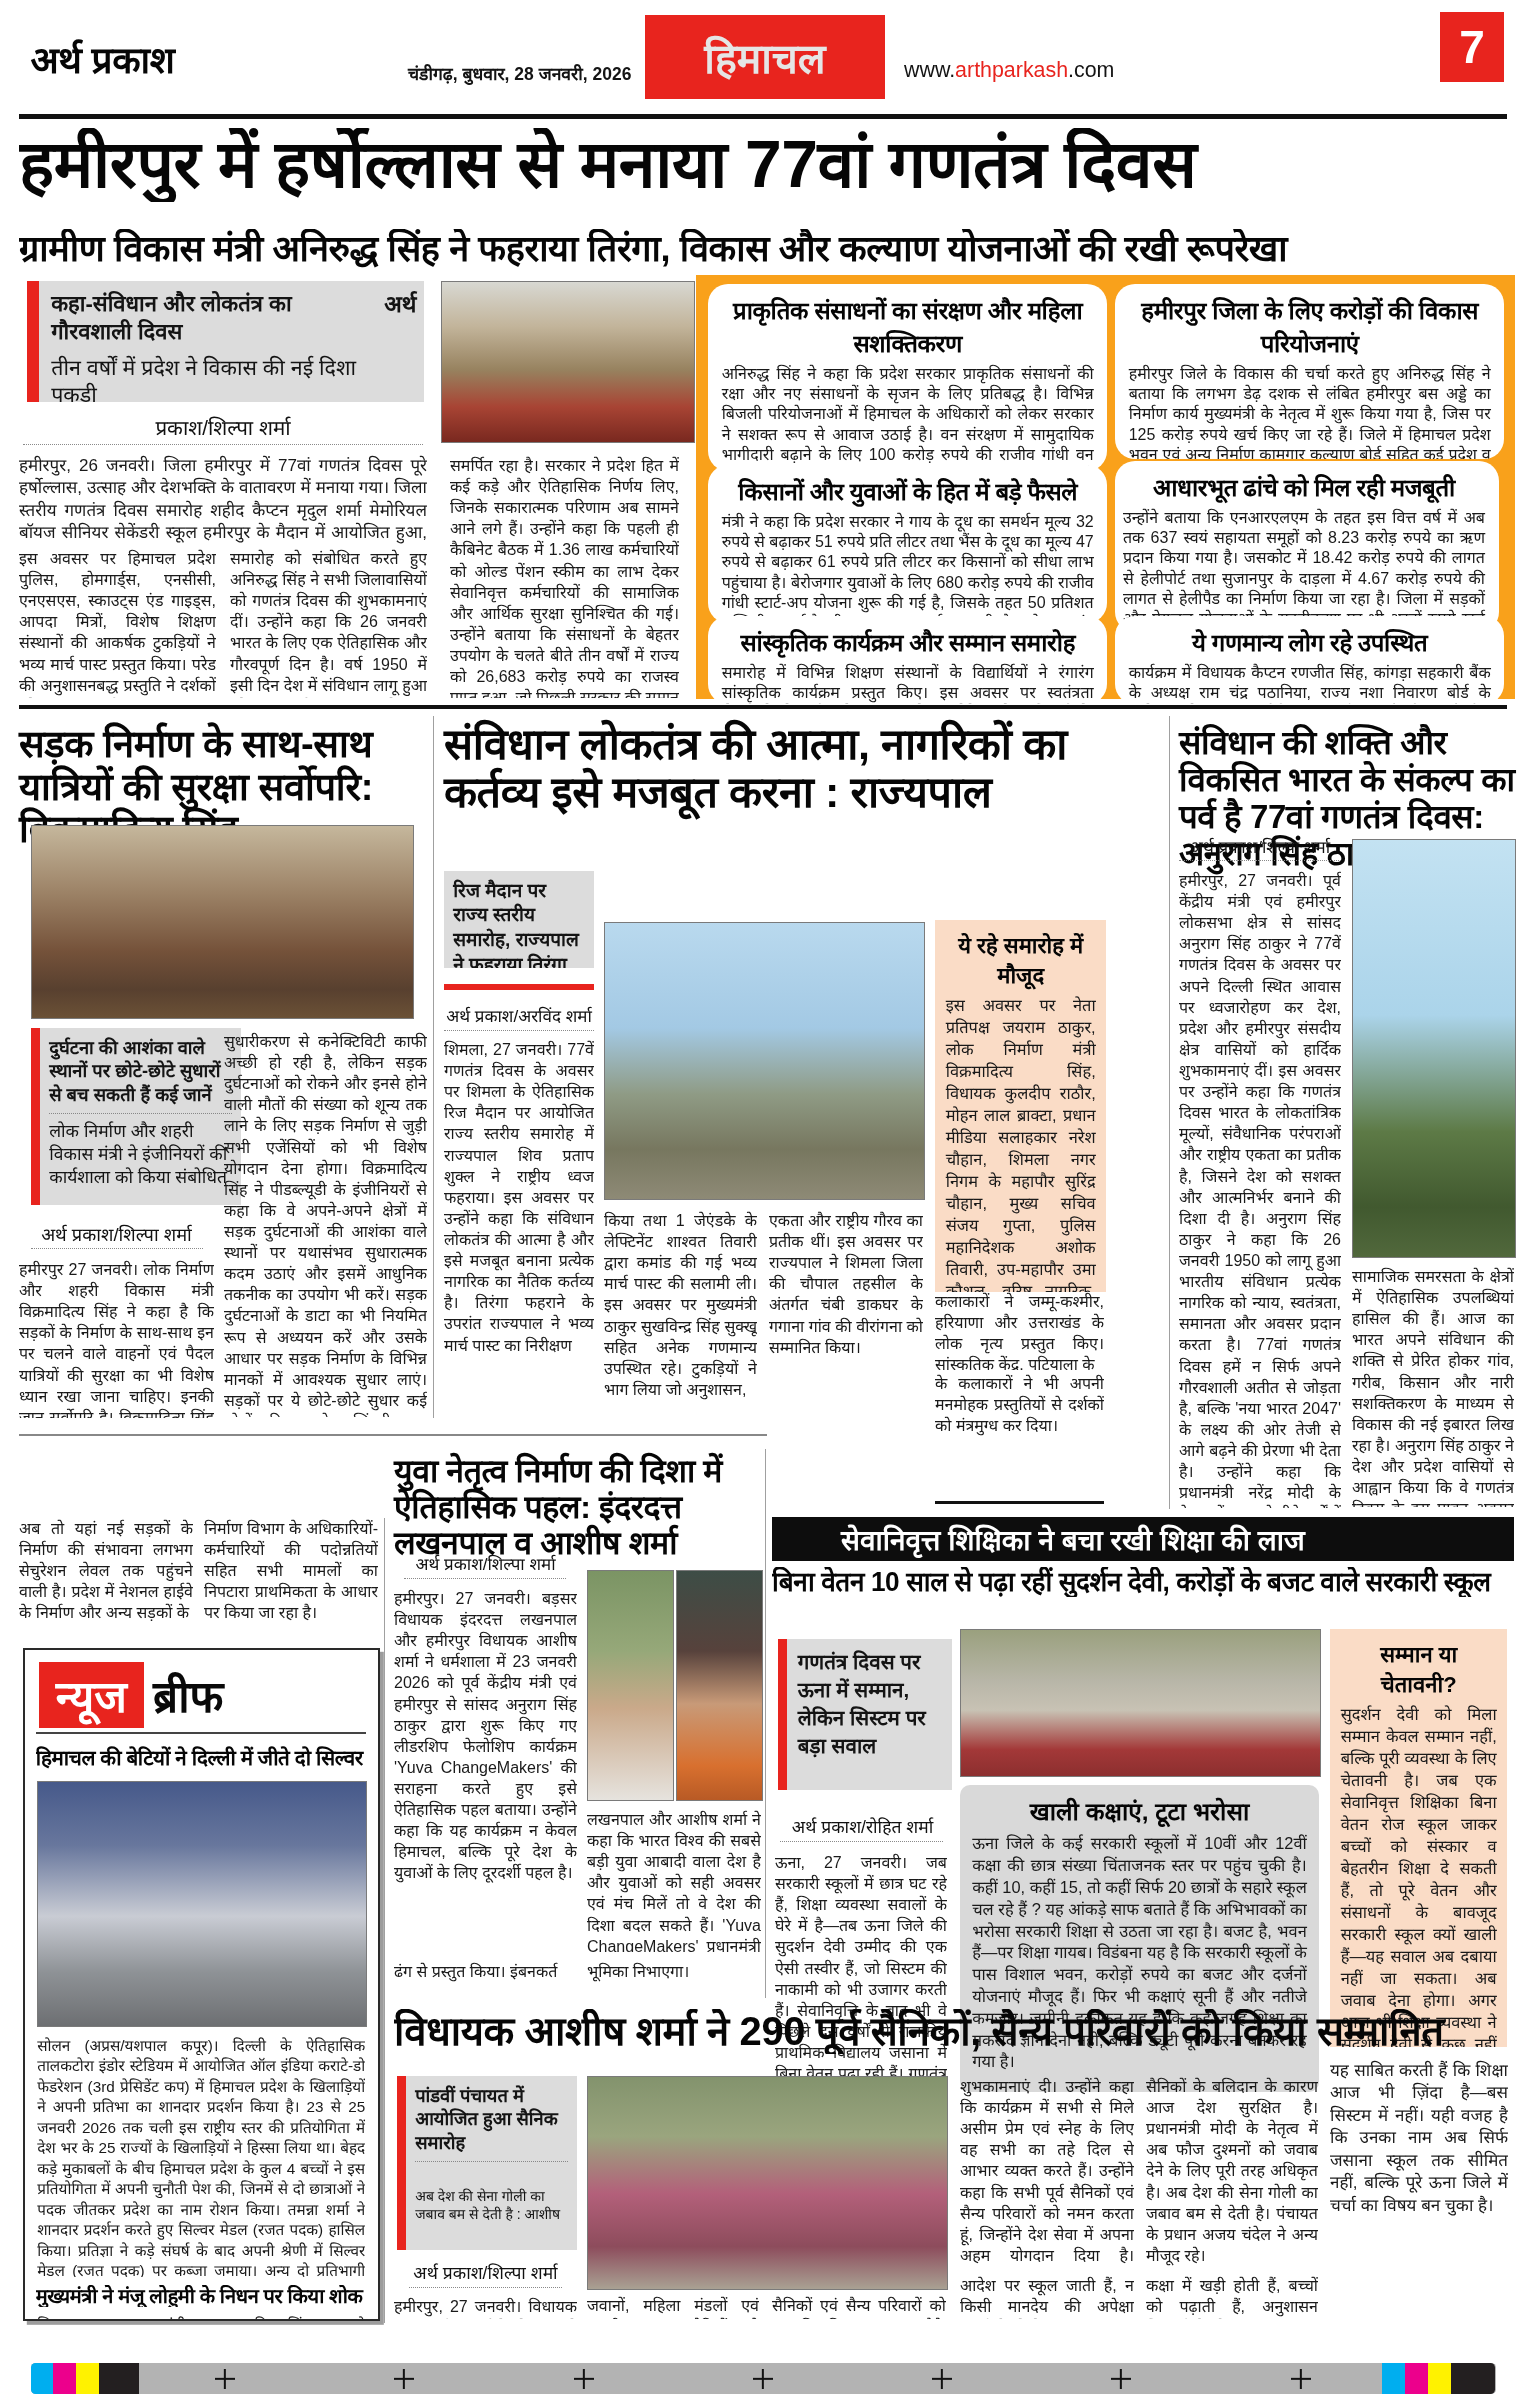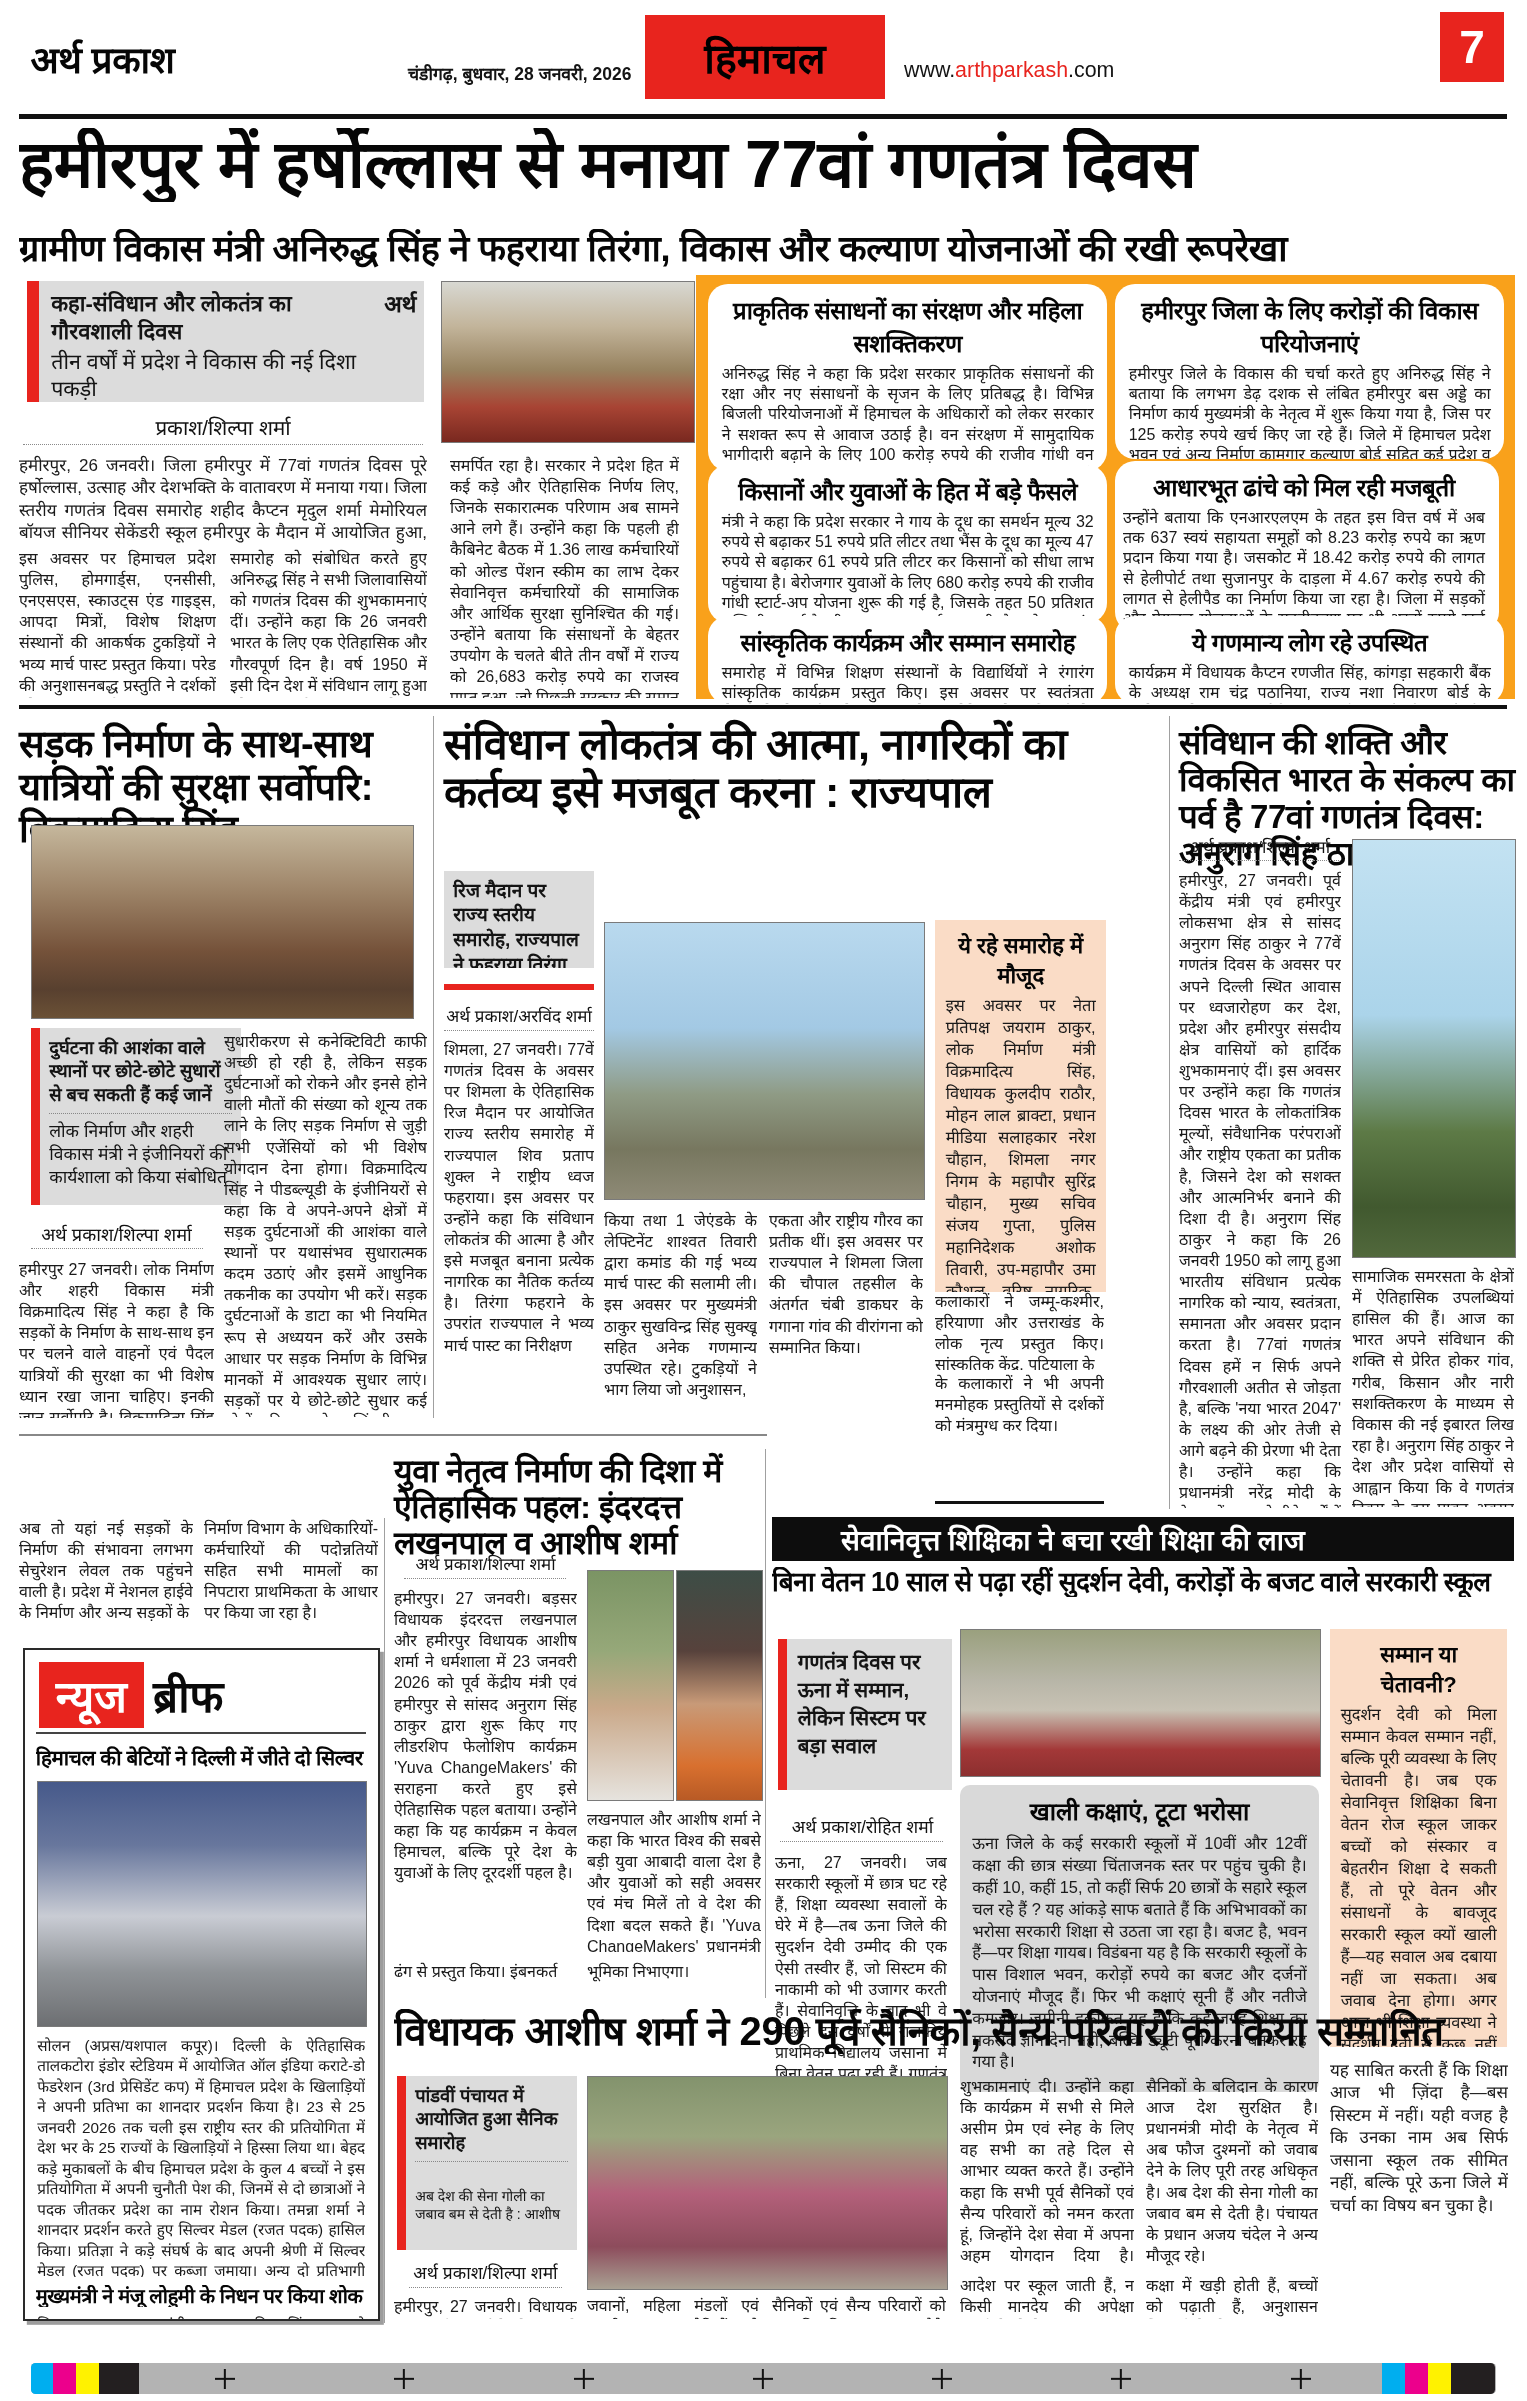--- a/index.html
+++ b/index.html
@@ -31,32 +31,32 @@
   .reg:after{content:"";position:absolute;top:50%;left:0;height:2.3px;width:100%;background:#111;transform:translateY(-50%);}
   .sq{position:absolute;height:30.5px;}
 </style>
 </head>
 <body>
 
 <div class="page">
 
   <div class="abs hd" style="left:30.5px;top:40px;font-size:37px;">अर्थ प्रकाश</div>
   <div class="abs" style="left:408px;top:61px;font-size:17.5px;font-weight:700;">चंडीगढ़, बुधवार, 28 जनवरी, 2026</div>
-  <div class="abs" style="left:645px;top:15.3px;width:240px;height:84px;background:#e8241e;color:#000000;display:flex;align-items:center;justify-content:center;font-size:41px;font-weight:800;">हिमाचल</div>
+  <div class="abs" style="left:645px;top:15.3px;width:240px;height:84px;background:#e8241e;color:#e5e5e5;display:flex;align-items:center;justify-content:center;font-size:41px;font-weight:800;">हिमाचल</div>
   <div class="abs" style="left:904px;top:58px;font-size:21.4px;"><span>www.</span><span style="color:#e8241e;">arthparkash</span><span>.com</span></div>
   <div class="abs" style="left:1440px;top:12.2px;width:64px;height:70px;background:#e8241e;color:#fff;display:flex;align-items:center;justify-content:center;font-size:46px;font-weight:700;">7</div>
   <div class="hr" style="left:19px;top:114px;width:1488px;height:5.3px;"></div>
 
   <div class="hd nowrap" style="left:19px;top:128px;width:1488px;font-size:66px;overflow:hidden;">हमीरपुर में हर्षोल्लास से मनाया 77वां गणतंत्र दिवस</div>
   <div class="hd nowrap" style="left:19px;top:229px;width:1488px;font-size:36px;overflow:hidden;">ग्रामीण विकास मंत्री अनिरुद्ध सिंह ने फहराया तिरंगा, विकास और कल्याण योजनाओं की रखी रूपरेखा</div>
 
   <div class="rb" style="left:27px;top:281px;width:12.2px;height:121px;"></div>
   <div class="gb" style="left:39px;top:281px;width:385px;height:121px;padding:9.2px 12.2px;box-sizing:border-box;">
     <div style="font-size:22px;font-weight:700;line-height:1.25;width:320px;">कहा-संविधान और लोकतंत्र का गौरवशाली दिवस</div>
-    <div style="font-size:21.4px;font-weight:500;line-height:1.25;width:320px;margin-top:4px;">तीन वर्षों में प्रदेश ने विकास की नई दिशा पकड़ी</div>
+    <div style="font-size:21.4px;font-weight:500;line-height:1.25;width:320px;margin-top:10px;">तीन वर्षों में प्रदेश ने विकास की नई दिशा पकड़ी</div>
     <div style="position:absolute;right:7.6px;top:6.1px;font-size:23px;font-weight:800;">अर्थ</div>
   </div>
   <div class="by" style="left:19px;top:413px;width:408px;font-size:20.6px;">प्रकाश/शिल्पा शर्मा</div>
   <div class="dot" style="left:23px;top:444px;width:400px;"></div>
   <div class="t" style="left:19px;top:455px;width:408px;height:90px;font-size:17px;">हमीरपुर, 26 जनवरी। जिला हमीरपुर में 77वां गणतंत्र दिवस पूरे हर्षोल्लास, उत्साह और देशभक्ति के वातावरण में मनाया गया। जिला स्तरीय गणतंत्र दिवस समारोह शहीद कैप्टन मृदुल शर्मा मेमोरियल बॉयज सीनियर सेकेंडरी स्कूल हमीरपुर के मैदान में आयोजित हुआ, जहां ग्रामीण विकास एवं पंचायतीराज मंत्री अनिरुद्ध सिंह ने ध्वज फहराया और भव्य परेड की सलामी ली।</div>
   <div class="t" style="left:19px;top:548px;width:197px;height:150px;">इस अवसर पर हिमाचल प्रदेश पुलिस, होमगार्ड्स, एनसीसी, एनएसएस, स्काउट्स एंड गाइड्स, आपदा मित्रों, विशेष शिक्षण संस्थानों की आकर्षक टुकड़ियों ने भव्य मार्च पास्ट प्रस्तुत किया। परेड की अनुशासनबद्ध प्रस्तुति ने दर्शकों को मंत्रमुग्ध कर दिया।</div>
   <div class="t" style="left:230px;top:548px;width:197px;height:150px;">समारोह को संबोधित करते हुए अनिरुद्ध सिंह ने सभी जिलावासियों को गणतंत्र दिवस की शुभकामनाएं दीं। उन्होंने कहा कि 26 जनवरी भारत के लिए एक ऐतिहासिक और गौरवपूर्ण दिन है। वर्ष 1950 में इसी दिन देश में संविधान लागू हुआ और भारत विश्व का सबसे बड़ा लोकतांत्रिक गणराज्य बना। उन्होंने स्वतंत्रता संग्राम सेनानियों और संविधान निर्माताओं के बलिदान को नमन करते हुए कहा कि यह दिवस उनके त्याग और समर्पण को स्मरण करने का अवसर भी है। मंत्री अनिरुद्ध सिंह ने कहा कि प्रदेश सरकार का तीन वर्ष का कार्यकाल प्रदेश के सर्वांगीण विकास और जनकल्याण के लिए</div>
 
   <div class="photo" style="left:441px;top:281px;width:252px;height:160px;background:linear-gradient(180deg,#d8d8d2 0%,#c2b49a 28%,#97825f 55%,#a84434 78%,#79281f 100%);"></div>
   <div class="t" style="left:450px;top:455px;width:229px;height:243px;">समर्पित रहा है। सरकार ने प्रदेश हित में कई कड़े और ऐतिहासिक निर्णय लिए, जिनके सकारात्मक परिणाम अब सामने आने लगे हैं। उन्होंने कहा कि पहली ही कैबिनेट बैठक में 1.36 लाख कर्मचारियों को ओल्ड पेंशन स्कीम का लाभ देकर सेवानिवृत्त कर्मचारियों की सामाजिक और आर्थिक सुरक्षा सुनिश्चित की गई। उन्होंने बताया कि संसाधनों के बेहतर उपयोग के चलते बीते तीन वर्षों में राज्य को 26,683 करोड़ रुपये का राजस्व प्राप्त हुआ, जो पिछली सरकार की समान अवधि की तुलना में लगभग 3800 करोड़ रुपये अधिक है।</div>

